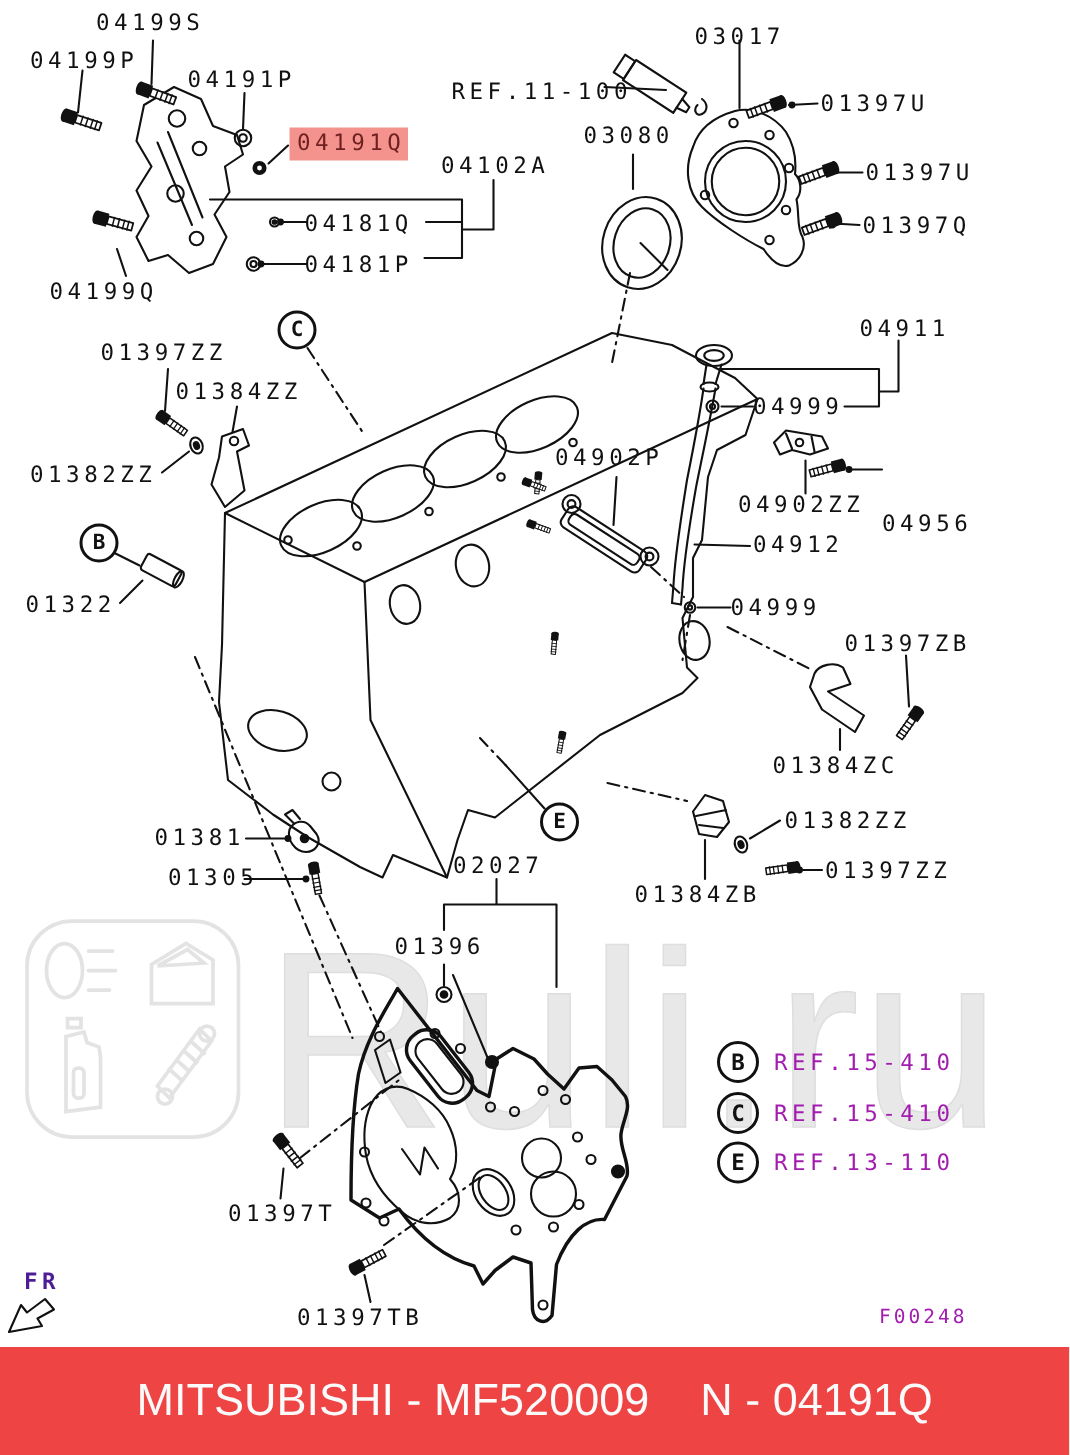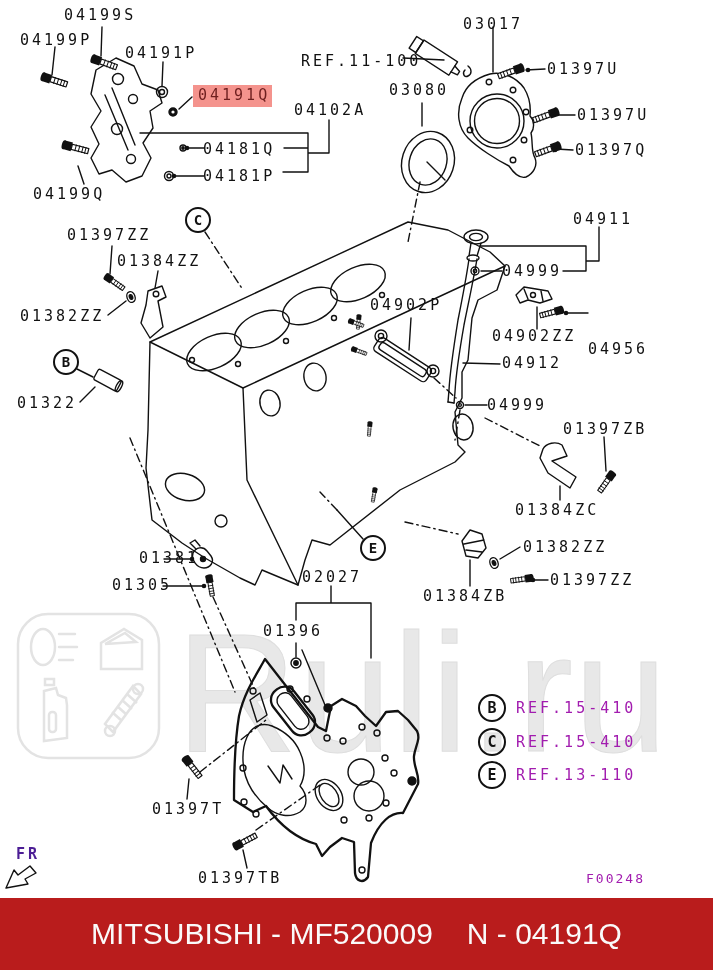--- a/index.html
+++ b/index.html
@@ -304,21 +304,21 @@
       <span class="plabel" style="left: 370px; top: 296px;">04902P</span>
       <span class="plabel" style="left: 588px; top: 304px; margin-top: 36px;">04956</span>
       <span class="plabel" style="left: 492px; top: 327px;">04902ZZ</span>
       <span class="plabel" style="left: 502px; top: 354px;">04912</span>
       <span class="plabel" style="left: 487px; top: 396px;">04999</span>
       <span class="plabel" style="left: 563px; top: 420px;">01397ZB</span>
       <span class="plabel" style="left: 515px; top: 501px;">01384ZC</span>
       <span class="plabel" style="left: 523px; top: 538px;">01382ZZ</span>
       <span class="plabel" style="left: 550px; top: 571px;">01397ZZ</span>
       <span class="plabel" style="left: 423px; top: 587px;">01384ZB</span>
-      <span class="plabel" style="left: 103px; top: 549px; margin-left: 36px;">01381</span>
+      <span class="plabel" style="left: 103px; top: 549px;">01381</span>
       <span class="plabel" style="left: 112px; top: 576px;">01305</span>
       <span class="plabel" style="left: 302px; top: 568px;">02027</span>
       <span class="plabel" style="left: 263px; top: 622px;">01396</span>
       <span class="plabel" style="left: 152px; top: 800px;">01397T</span>
       <span class="plabel" style="left: 198px; top: 869px;">01397TB</span>
     </div>
 
   <div id="fr-label">FR</div>
   <div id="figure-code">F00248</div>
 
@@ -330,20 +330,20 @@
       <div class="legend-row" style="left: 478px; top: 727.5px; z-index: 2;">
         <div class="legend-circle">C</div>
         <span class="legend-text">REF.15-410</span>
       </div>
       <div class="legend-row" style="left: 478px; top: 761px; z-index: 2;">
         <div class="legend-circle">E</div>
         <span class="legend-text">REF.13-110</span>
       </div>
     </div>
 
-  <div id="footer-bar" style="background: #b91c1c; color: rgb(250, 250, 250);">
+  <div id="footer-bar" style="background: #ef4444; color: rgb(250, 250, 250);">
     <span id="footer-brand">MITSUBISHI - MF520009</span>
     <span id="footer-number">N - 04191Q</span>
   </div>
 <div class="callout" style="left: 185px; top: 207px; z-index: 2;">C</div>
     <div class="callout" style="left: 53px; top: 349px; z-index: 2;">B</div>
     <div class="callout" style="left: 360px; top: 535px; z-index: 2;">E</div>
   </div>
 
 </body></html>

